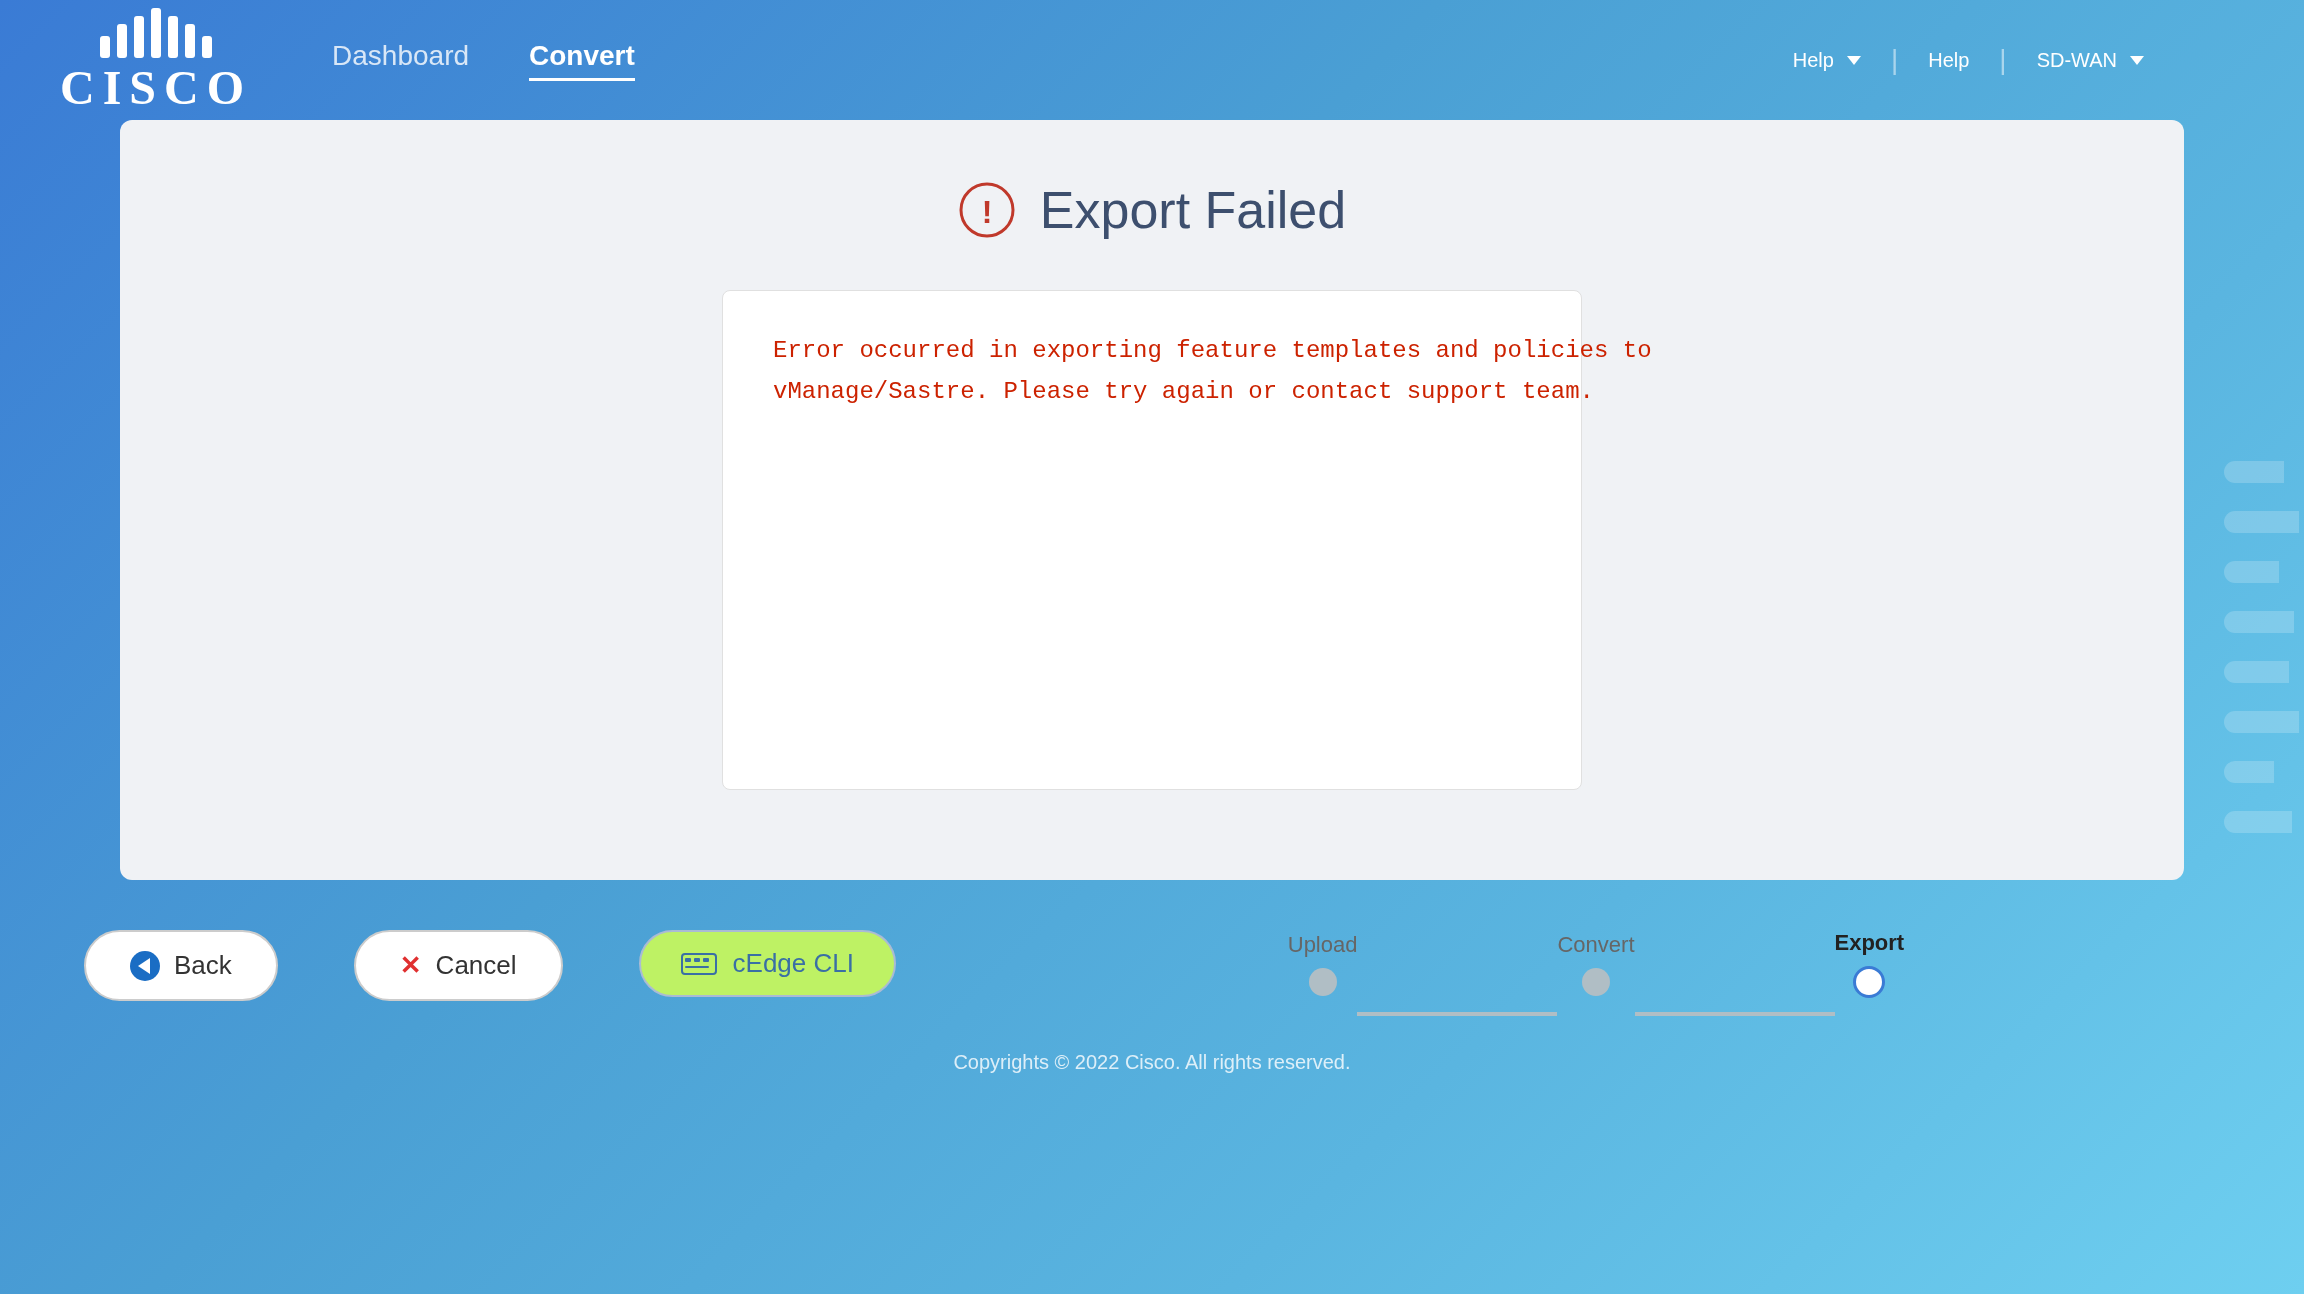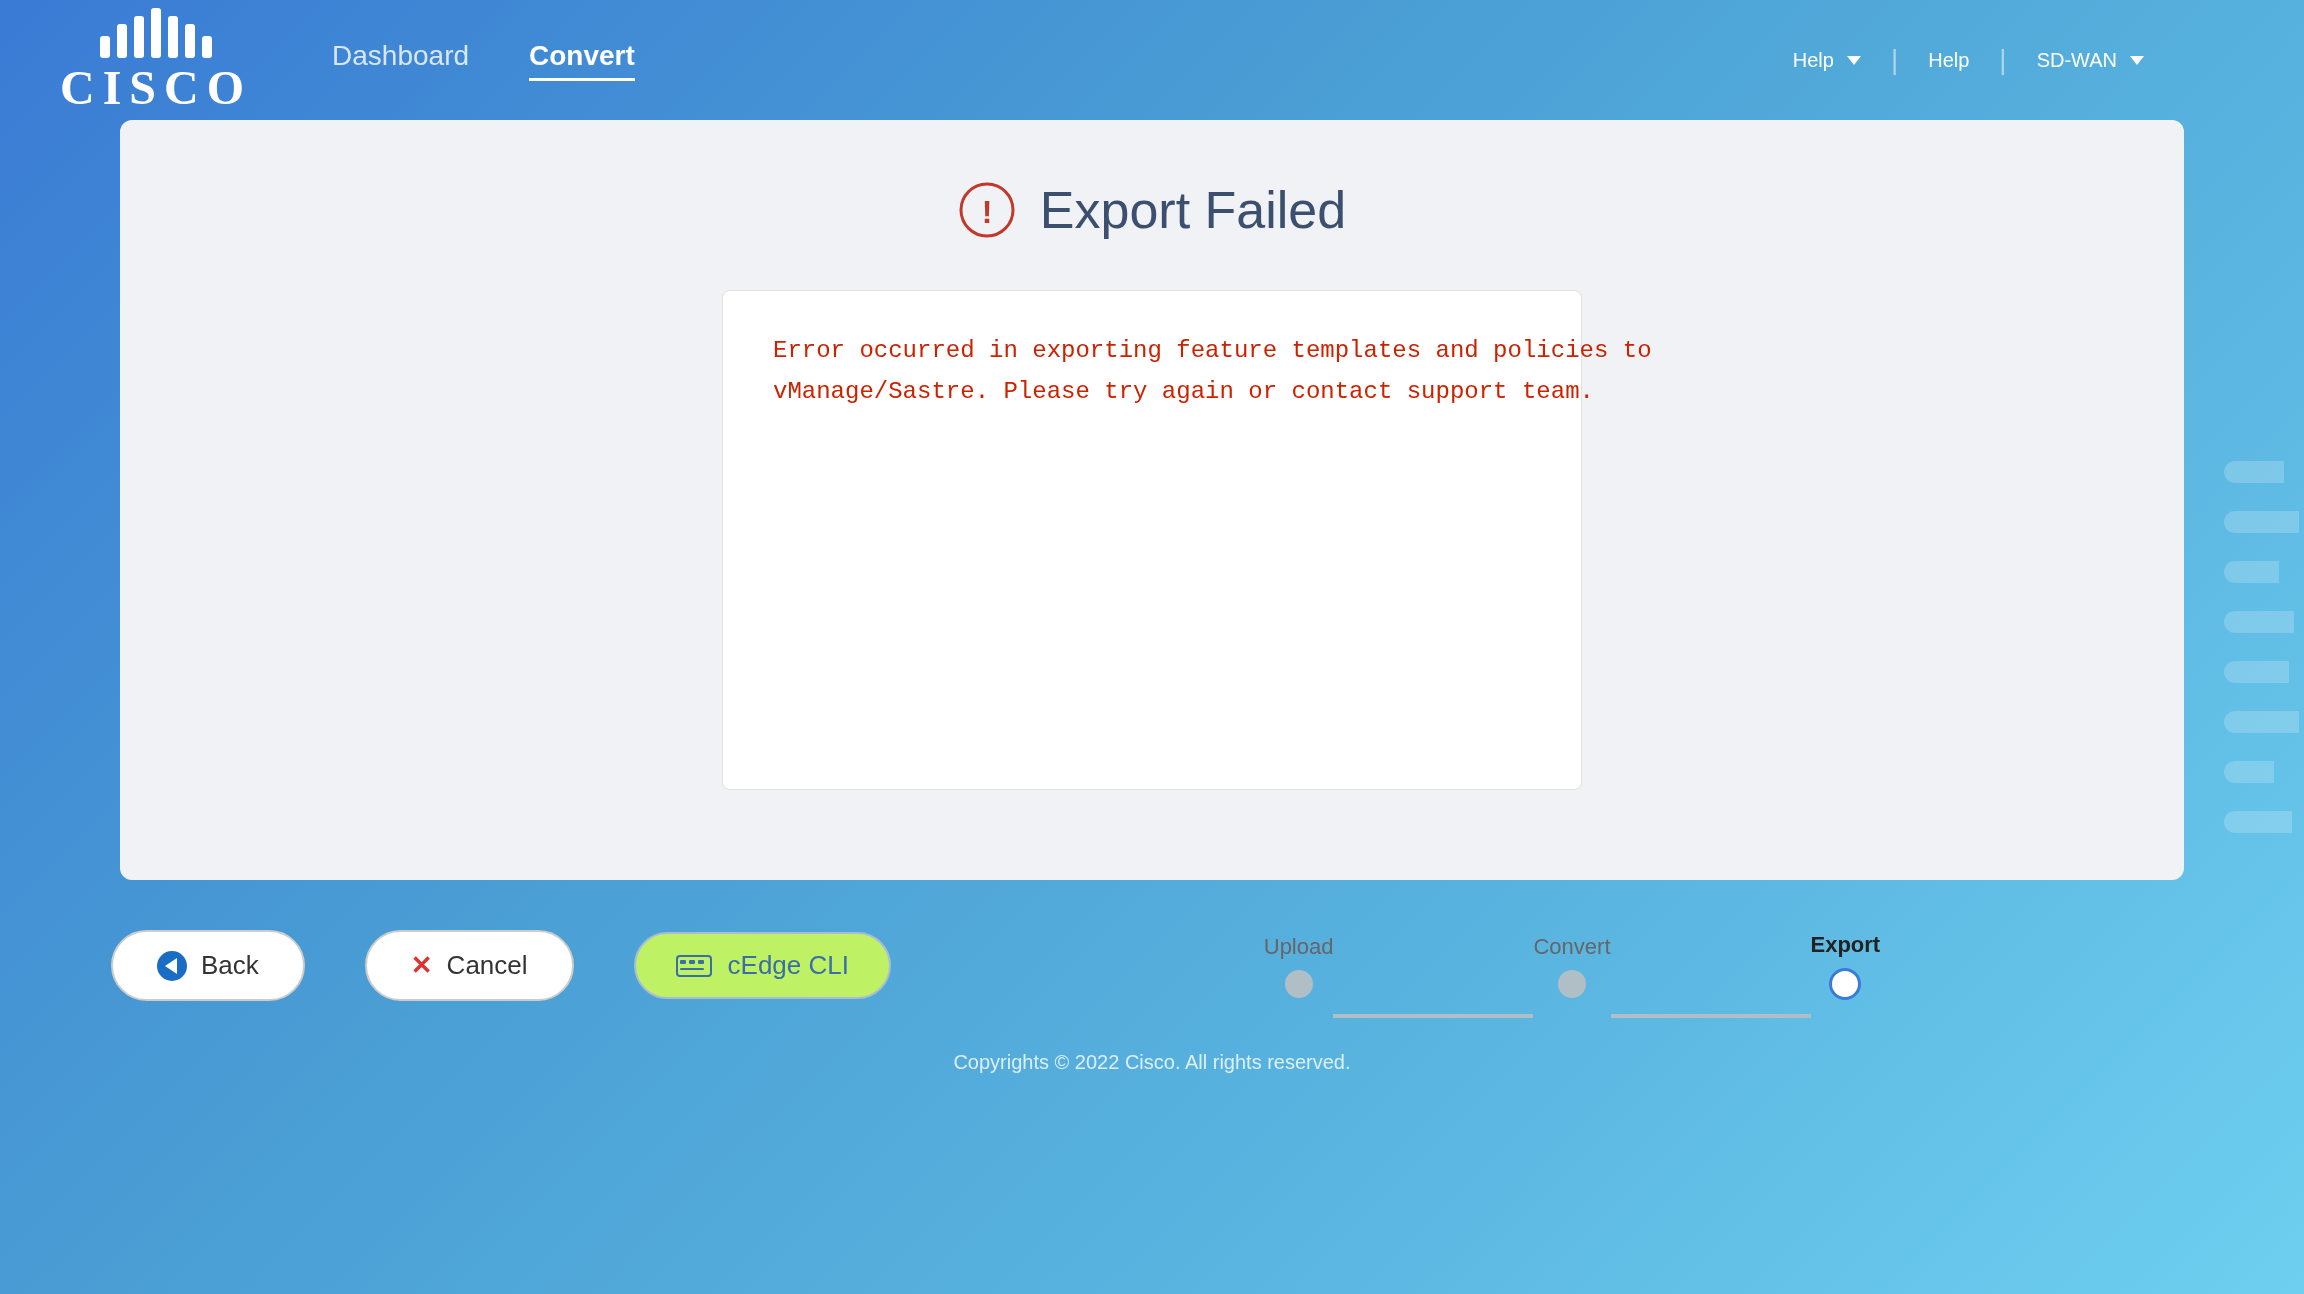--- a/index.html
+++ b/index.html
@@ -171,23 +171,23 @@
     .error-text {
       color: #cc2200;
       font-family: 'Courier New', monospace;
       font-size: 24px;
       line-height: 1.7;
     }
 
     
     .bottom-bar {
       display: flex;
-      align-items: center;
-      padding: 30px 111px;
-      gap: 60px;
+      align-items: flex-start;
+      padding: 30px 84px;
+      gap: 76px;
       margin-top: 20px;
     }
 
     .btn {
       display: flex;
       align-items: center;
       gap: 14px;
       padding: 18px 44px;
       border-radius: 50px;
       border: 2px solid #ccc;

